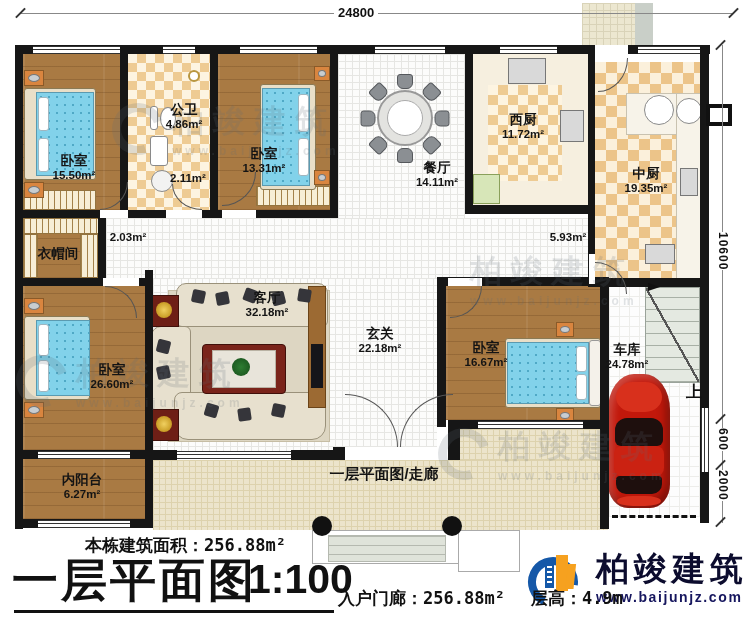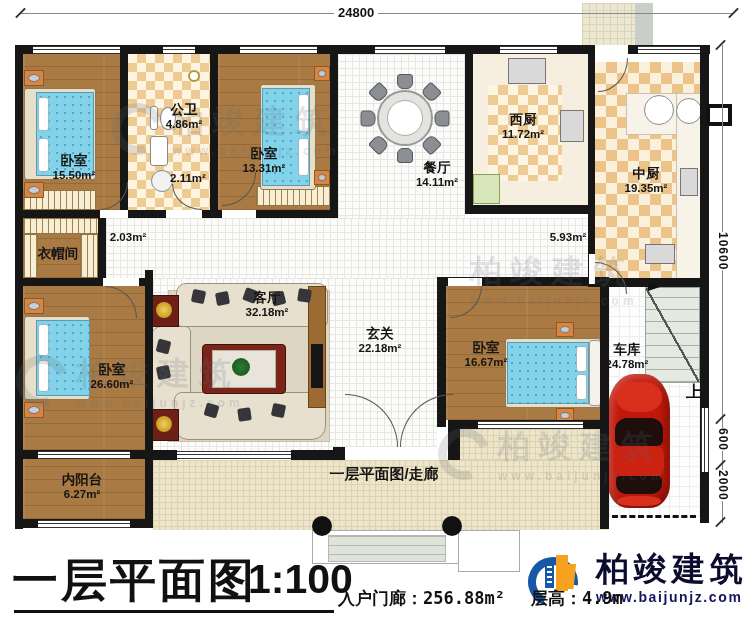--- a/index.html
+++ b/index.html
@@ -385,18 +385,20 @@
     </div>
   <div class="rl" style="left:82px;top:472px;">
     <span class="nm">内阳台</span>
       <span class="ar">6.27m²</span>
     </div>
   <div class="rl" style="left:384px;top:465px;font-size:15px;">
     <span class="nm" style="font-size:15px;">一层平面图/走廊</span>
     </div>
   <div class="uplbl" style="left:686px;top:382px;">上</div>
 
+  <div class="tb" id="t-buildarea">
+    <span>本栋建筑面积：</span><span class="mono">256.88m²</span></div>
   <div class="tb" id="t-title">一层平面图</div>
   <div class="tb" id="t-scale">1:100</div>
   <div class="abs" id="t-underline"></div>
   <div class="tb" id="t-row">
     <span><span>入户门廊：</span><span class="mono">256.88m²</span></span><span class="hsep"></span><span><span>层高：</span><span class="mono">4.9m</span></span></div>
 </div>
 
 </body></html>

